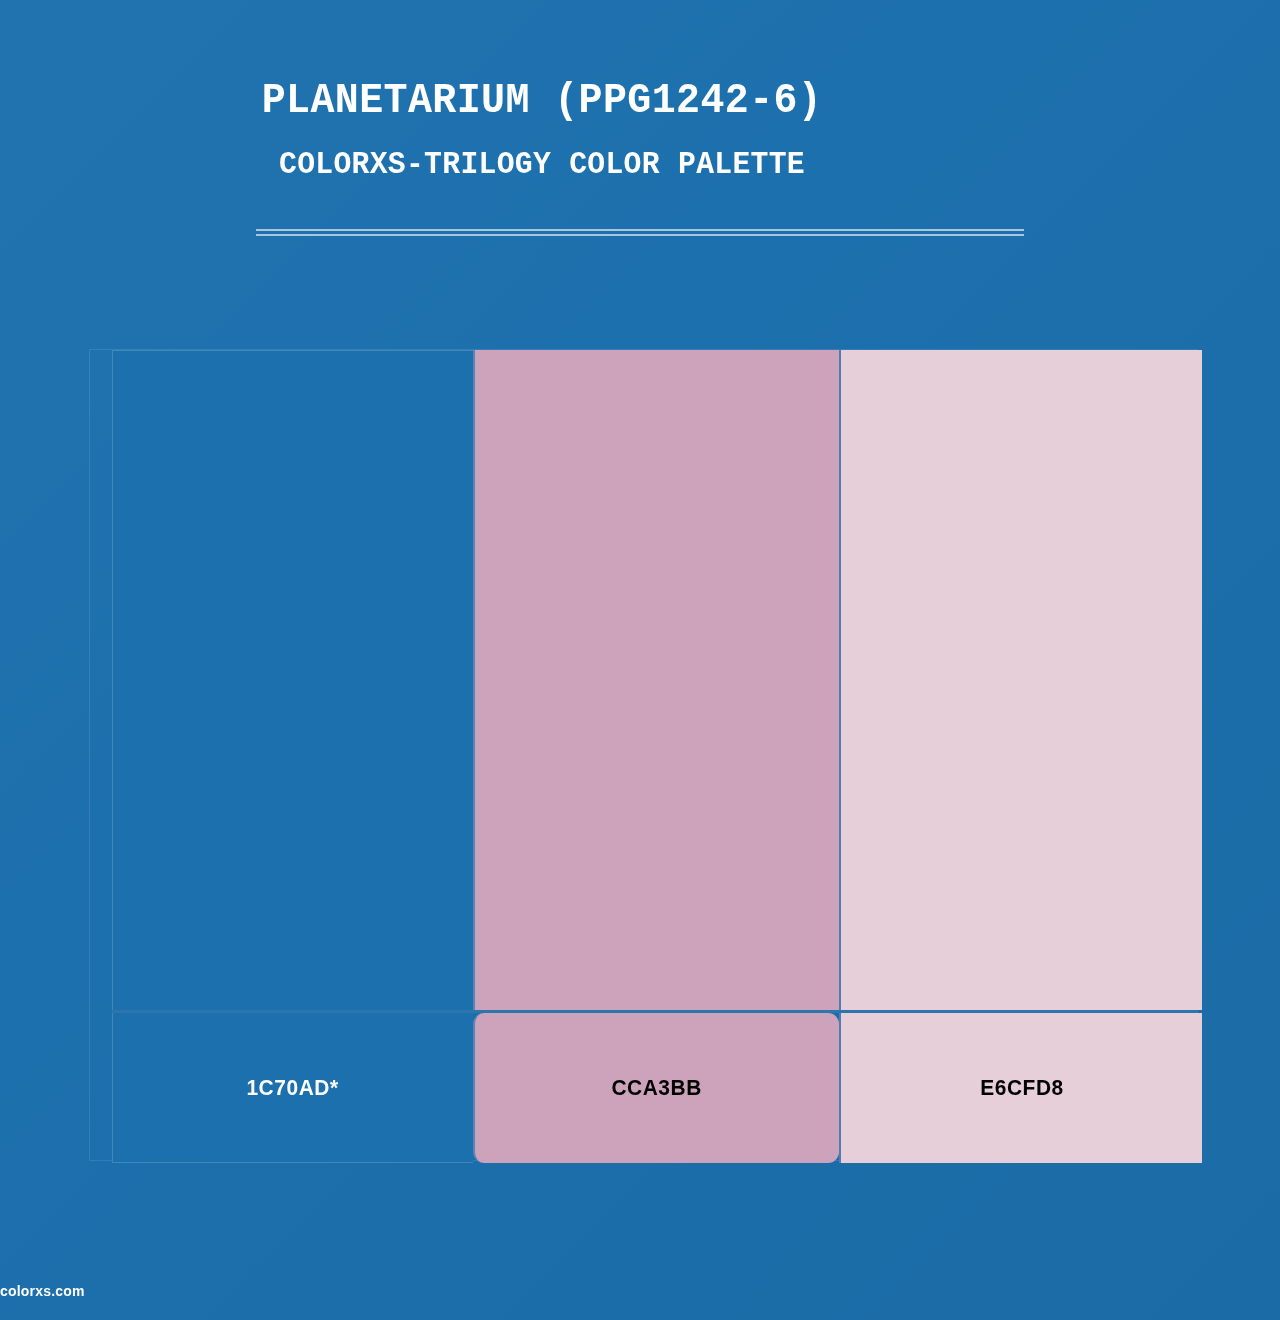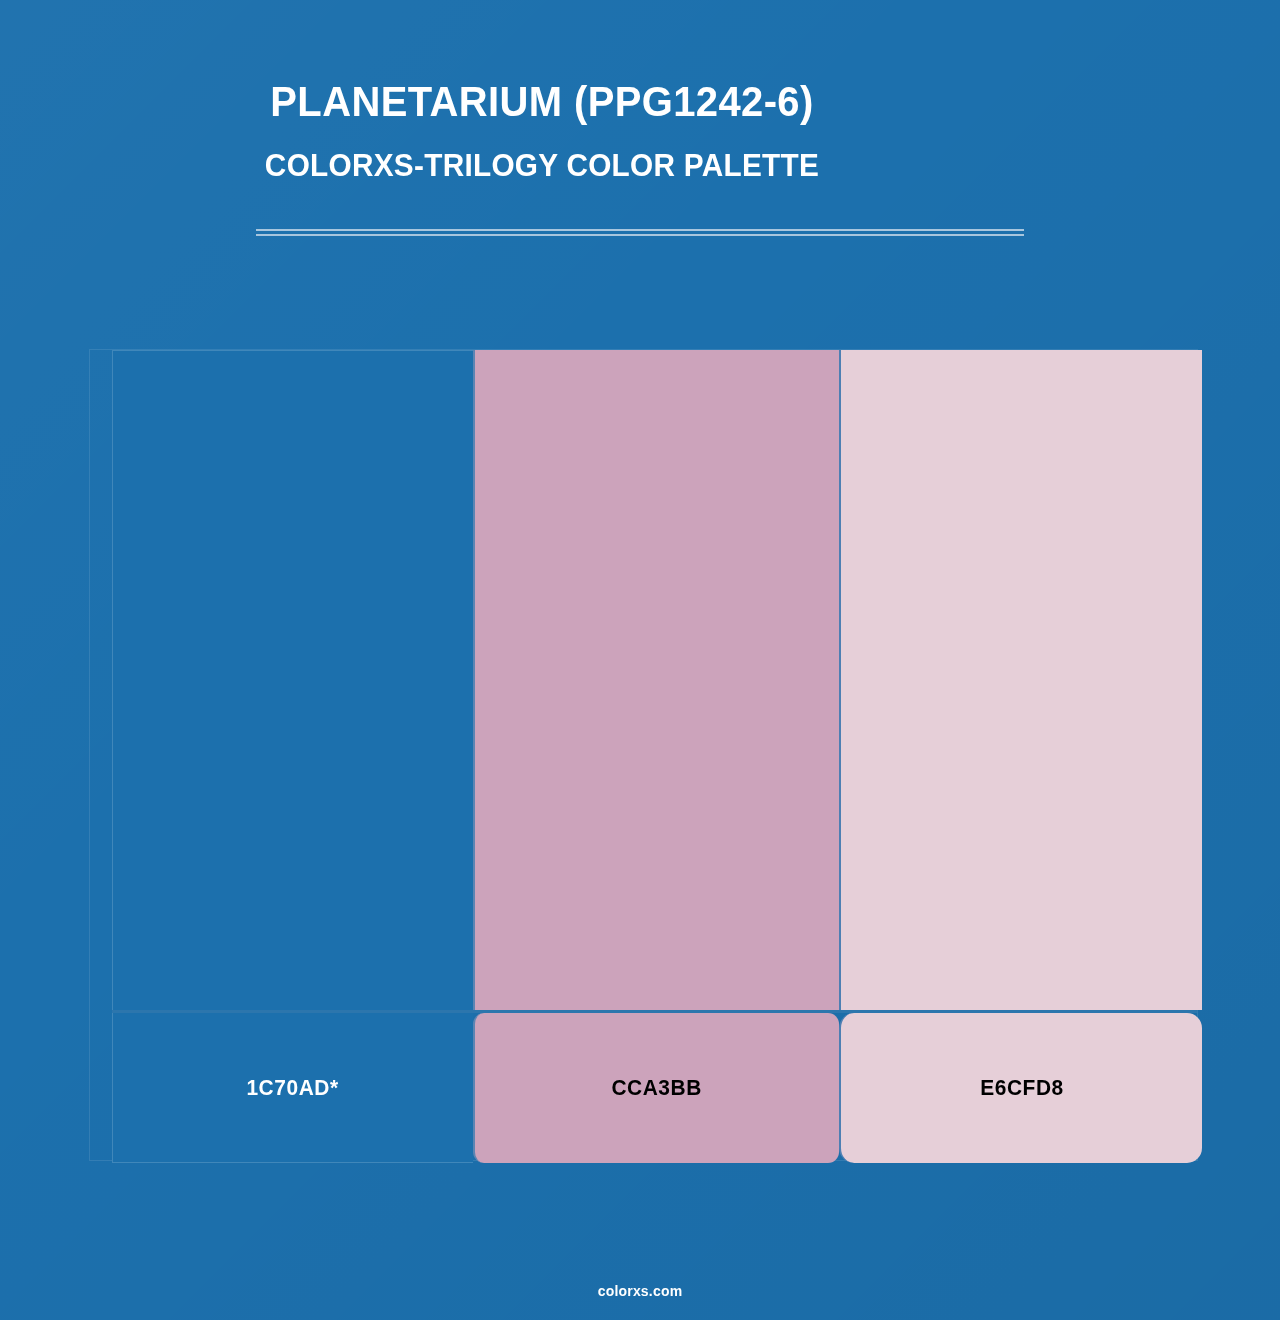--- a/index.html
+++ b/index.html
@@ -30,20 +30,21 @@
     height: 1320px;
   }
 
   
   .header {
     position: absolute;
     left: 0;
     top: 0;
     width: 1084px;
     text-align: center;
+    font-family: Liberation Mono, monospace;
   }
 
   .title {
     margin: 0;
     padding-top: 76px;
     color: #ffffff;
     font-size: 43px;
     line-height: 50px;
     font-weight: bold;
     letter-spacing: 0.4px;
@@ -145,21 +146,21 @@
   }
   .label-text.light { color: #ffffff; }
   .label-text.dark  { color: #0b0b0b; }
 
   
   .footer {
     position: absolute;
     left: 0;
     top: 1282px;
     width: 1280px;
-    text-align: center;
+    text-align: left;
   }
   .footer-text {
     color: #ffffff;
     font-size: 14px;
     font-weight: bold;
     letter-spacing: 0.2px;
   }
 </style>
 </head>
 <body>
@@ -186,21 +187,21 @@
       <div class="swatch swatch-3" style="background-color:#E6CFD8;"></div>
     </div>
 
     <div class="label-row">
       <div class="label-cell label-1" style="background-color:#1C70AD;">
         <span class="label-text light" style="color: rgb(255, 255, 255);">1C70AD*</span>
       </div>
       <div class="label-cell label-2" style="background-color:#CCA3BB;border-radius:11px;">
         <span class="label-text dark" style="color: rgb(0, 0, 0);">CCA3BB</span>
       </div>
-      <div class="label-cell label-3" style="background-color:#E6CFD8;border-radius:15px;">
+      <div class="label-cell label-3" style="background-color:#E6CFD8;">
         <span class="label-text dark" style="color: rgb(0, 0, 0);">E6CFD8</span>
       </div>
     </div>
 
   </div>
 
   <div class="footer">
     <span class="footer-text">colorxs.com</span>
   </div>
 

